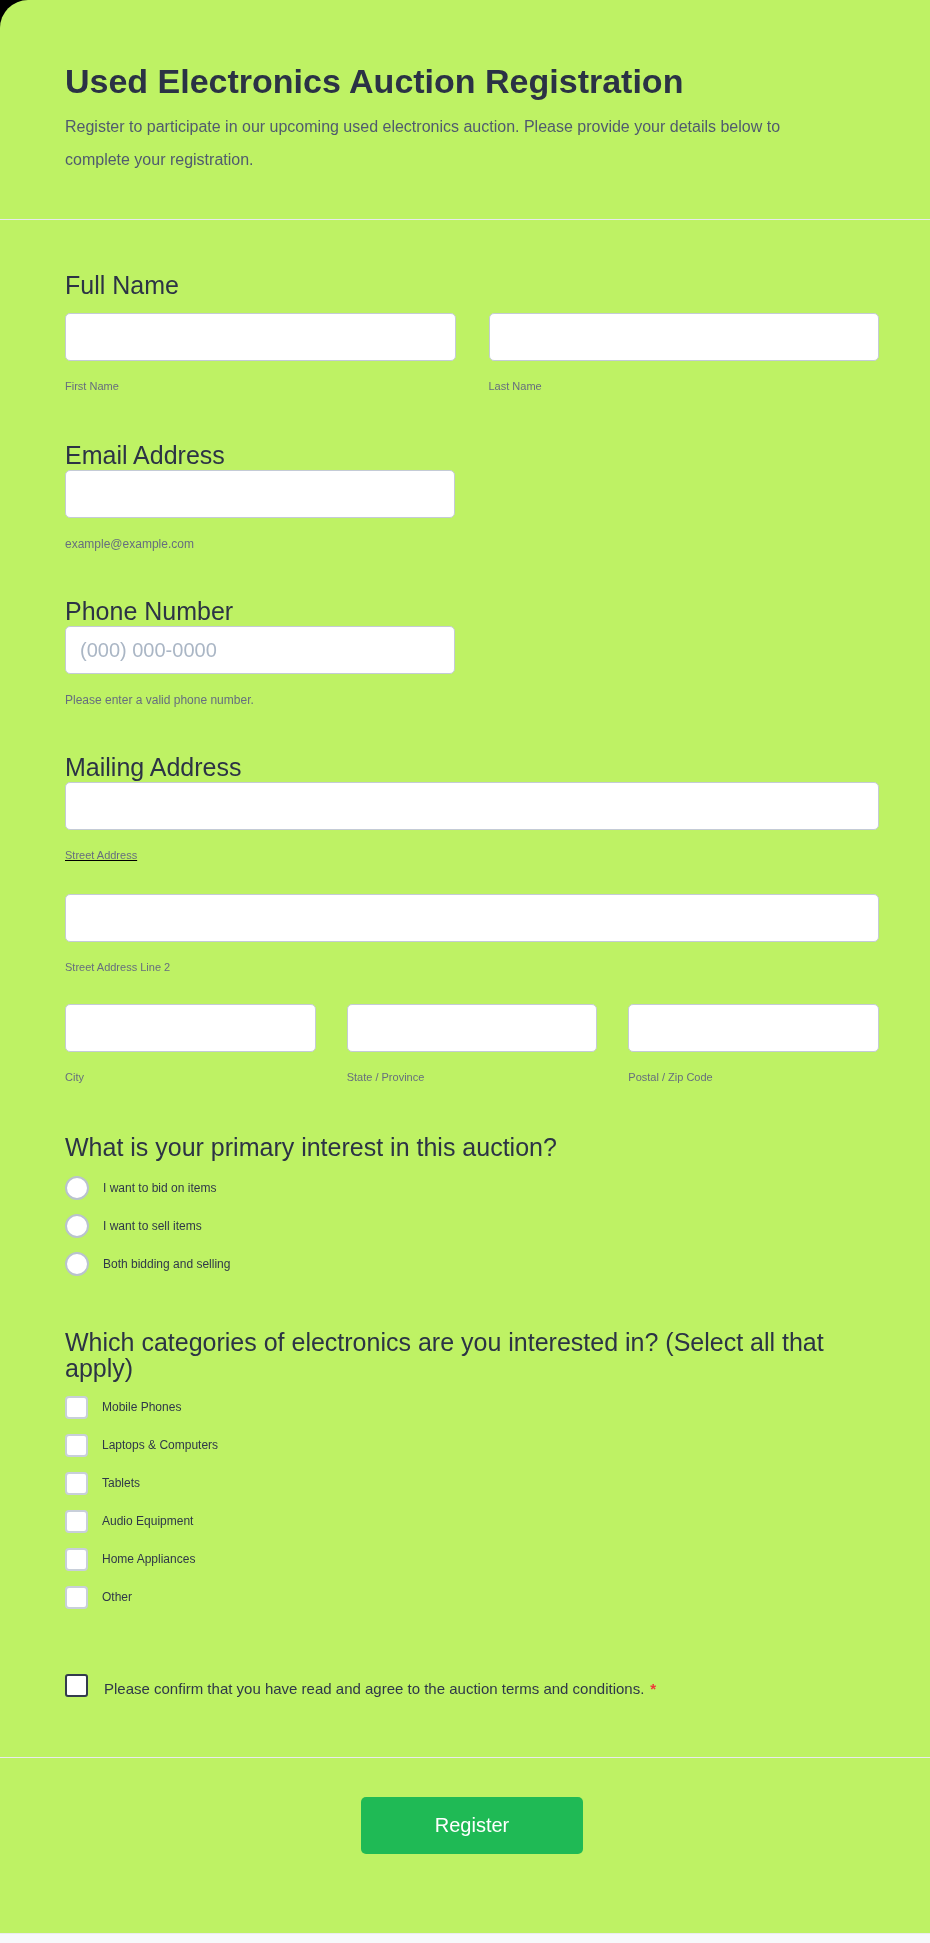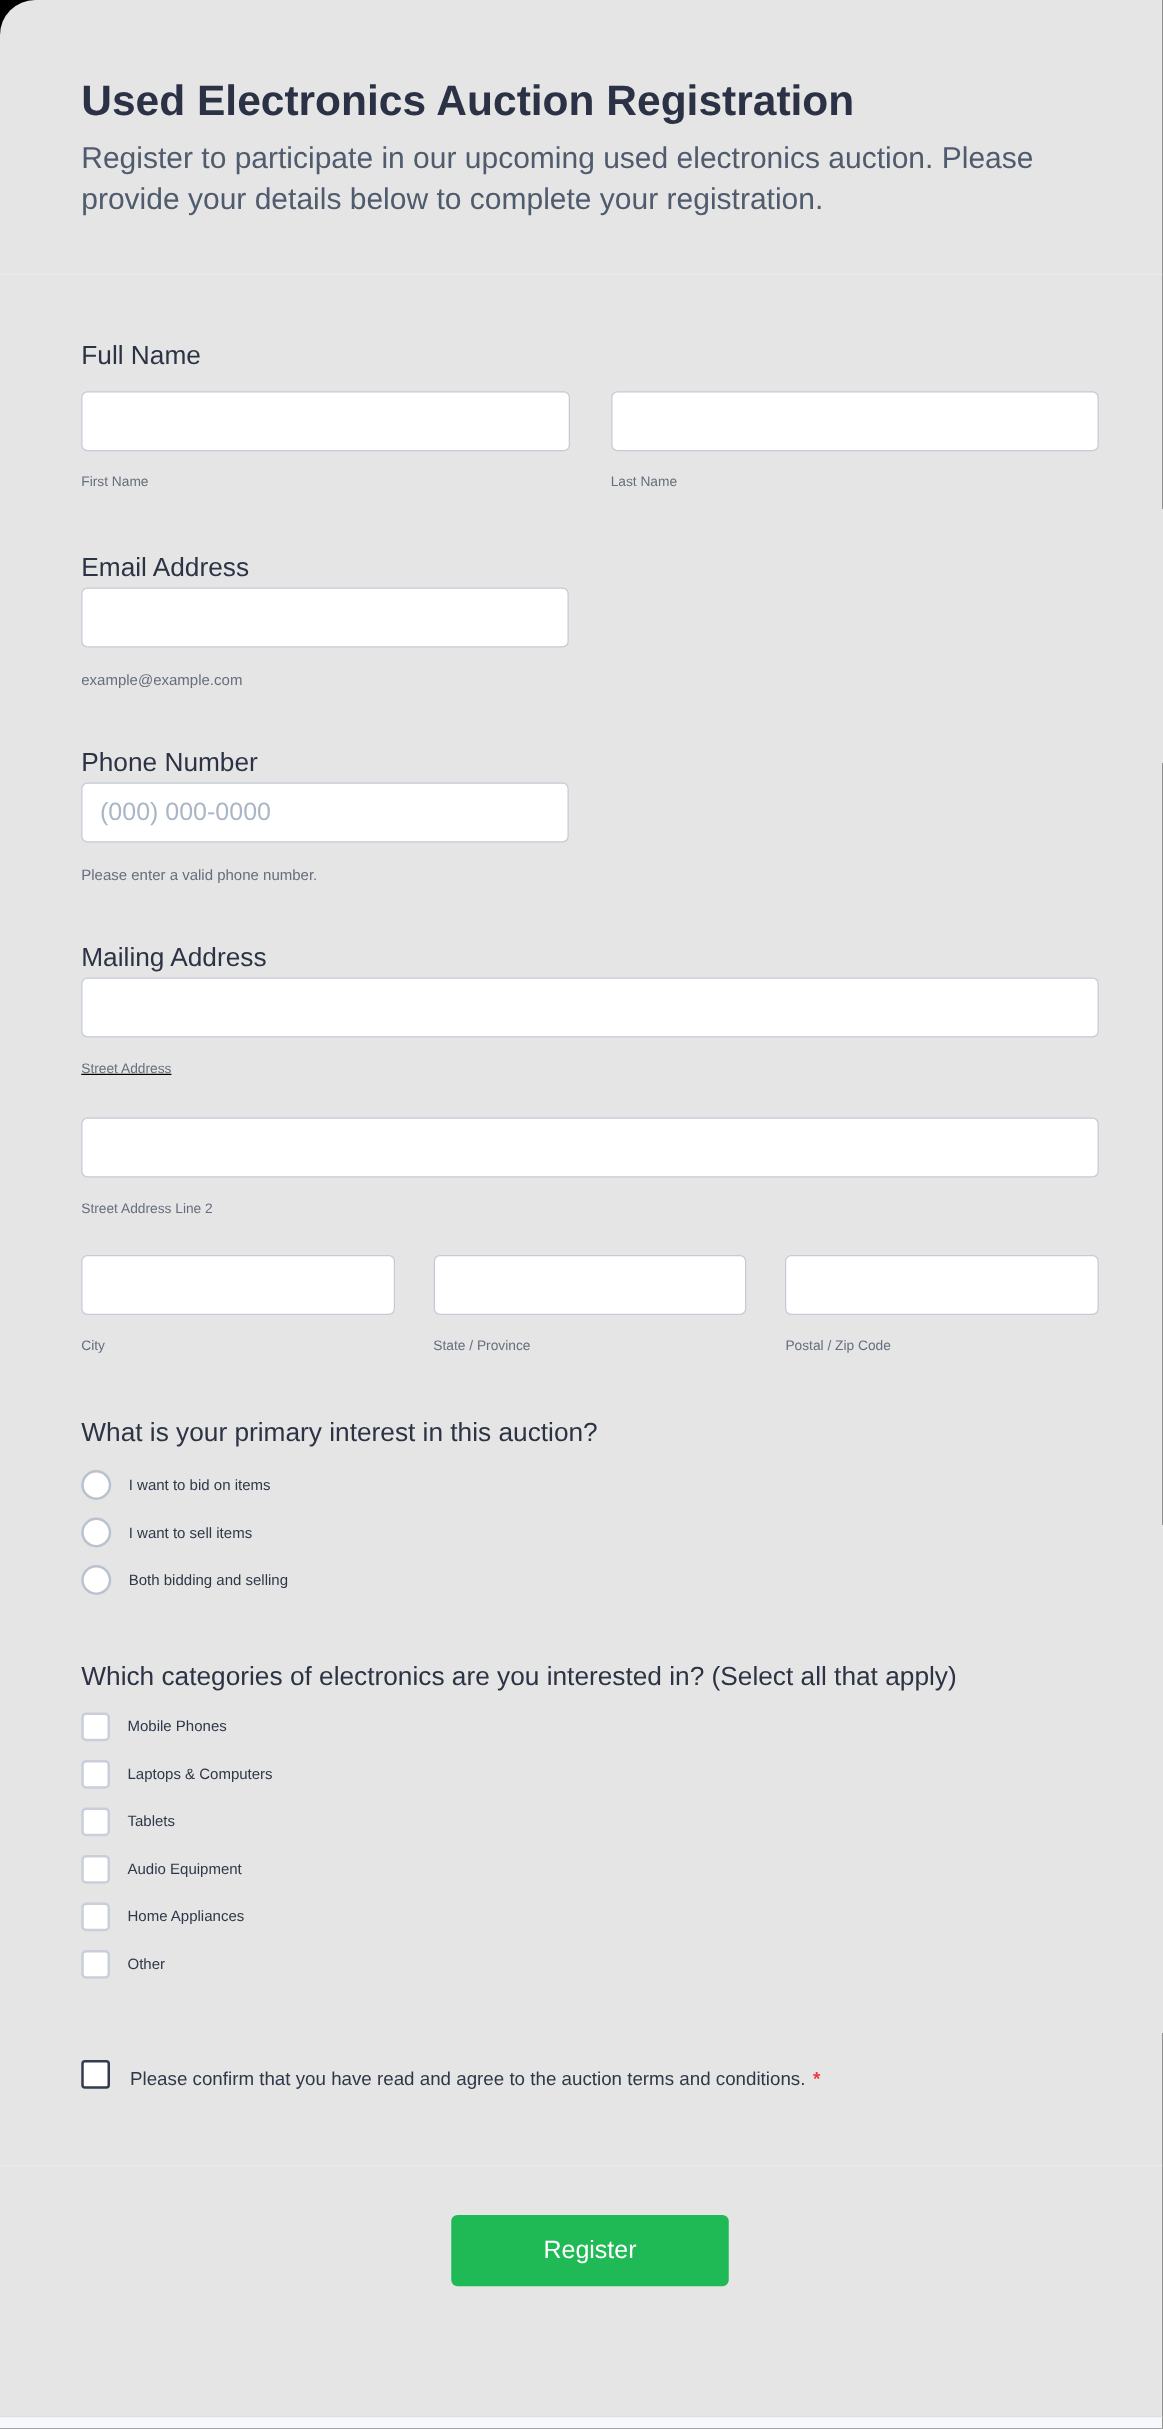--- a/index.html
+++ b/index.html
@@ -5,46 +5,46 @@
   html,body{margin:0;padding:0;}
   body{
     width:930px;height:1943px;
     background:#000;
     font-family:"Liberation Sans", sans-serif;
     -webkit-font-smoothing:antialiased;
   }
   .page{
     position:relative;
     width:930px;height:1933px;
-    background:#e5e5e5;
+    background:#bef264;
     border-top-left-radius:28px;
     overflow:hidden;
     box-sizing:border-box;
   }
   
   .header{
     padding:60px 51px 0 65px;
     border-bottom:1px solid #e7e9ee;
     box-sizing:border-box;
     height:220px;
   }
   .title{
     font-size:34px;line-height:42px;font-weight:700;
     color:#2b3245;margin:0;
   }
   .subtitle{
     margin:8px 0 0 0;
-    font-size:24px;line-height:33px;
+    font-size:16px;line-height:33px;
     color:#505b6e;
     max-width:780px;
   }
   
   .content{padding:0 51px 0 65px;}
   .q-label{
-    font-size:21px;line-height:26px;color:#2c3345;font-weight:500;margin:0;
+    font-size:25px;line-height:26px;color:#2c3345;font-weight:500;margin:0;
   }
   .sub-label{
     font-size:11px;line-height:18px;color:#666e7e;margin:0;
   }
   .helper{
     font-size:12px;line-height:18px;color:#666e7e;margin:17px 0 0 0;
   }
   input.text-input{
     box-sizing:border-box;
     height:48px;

